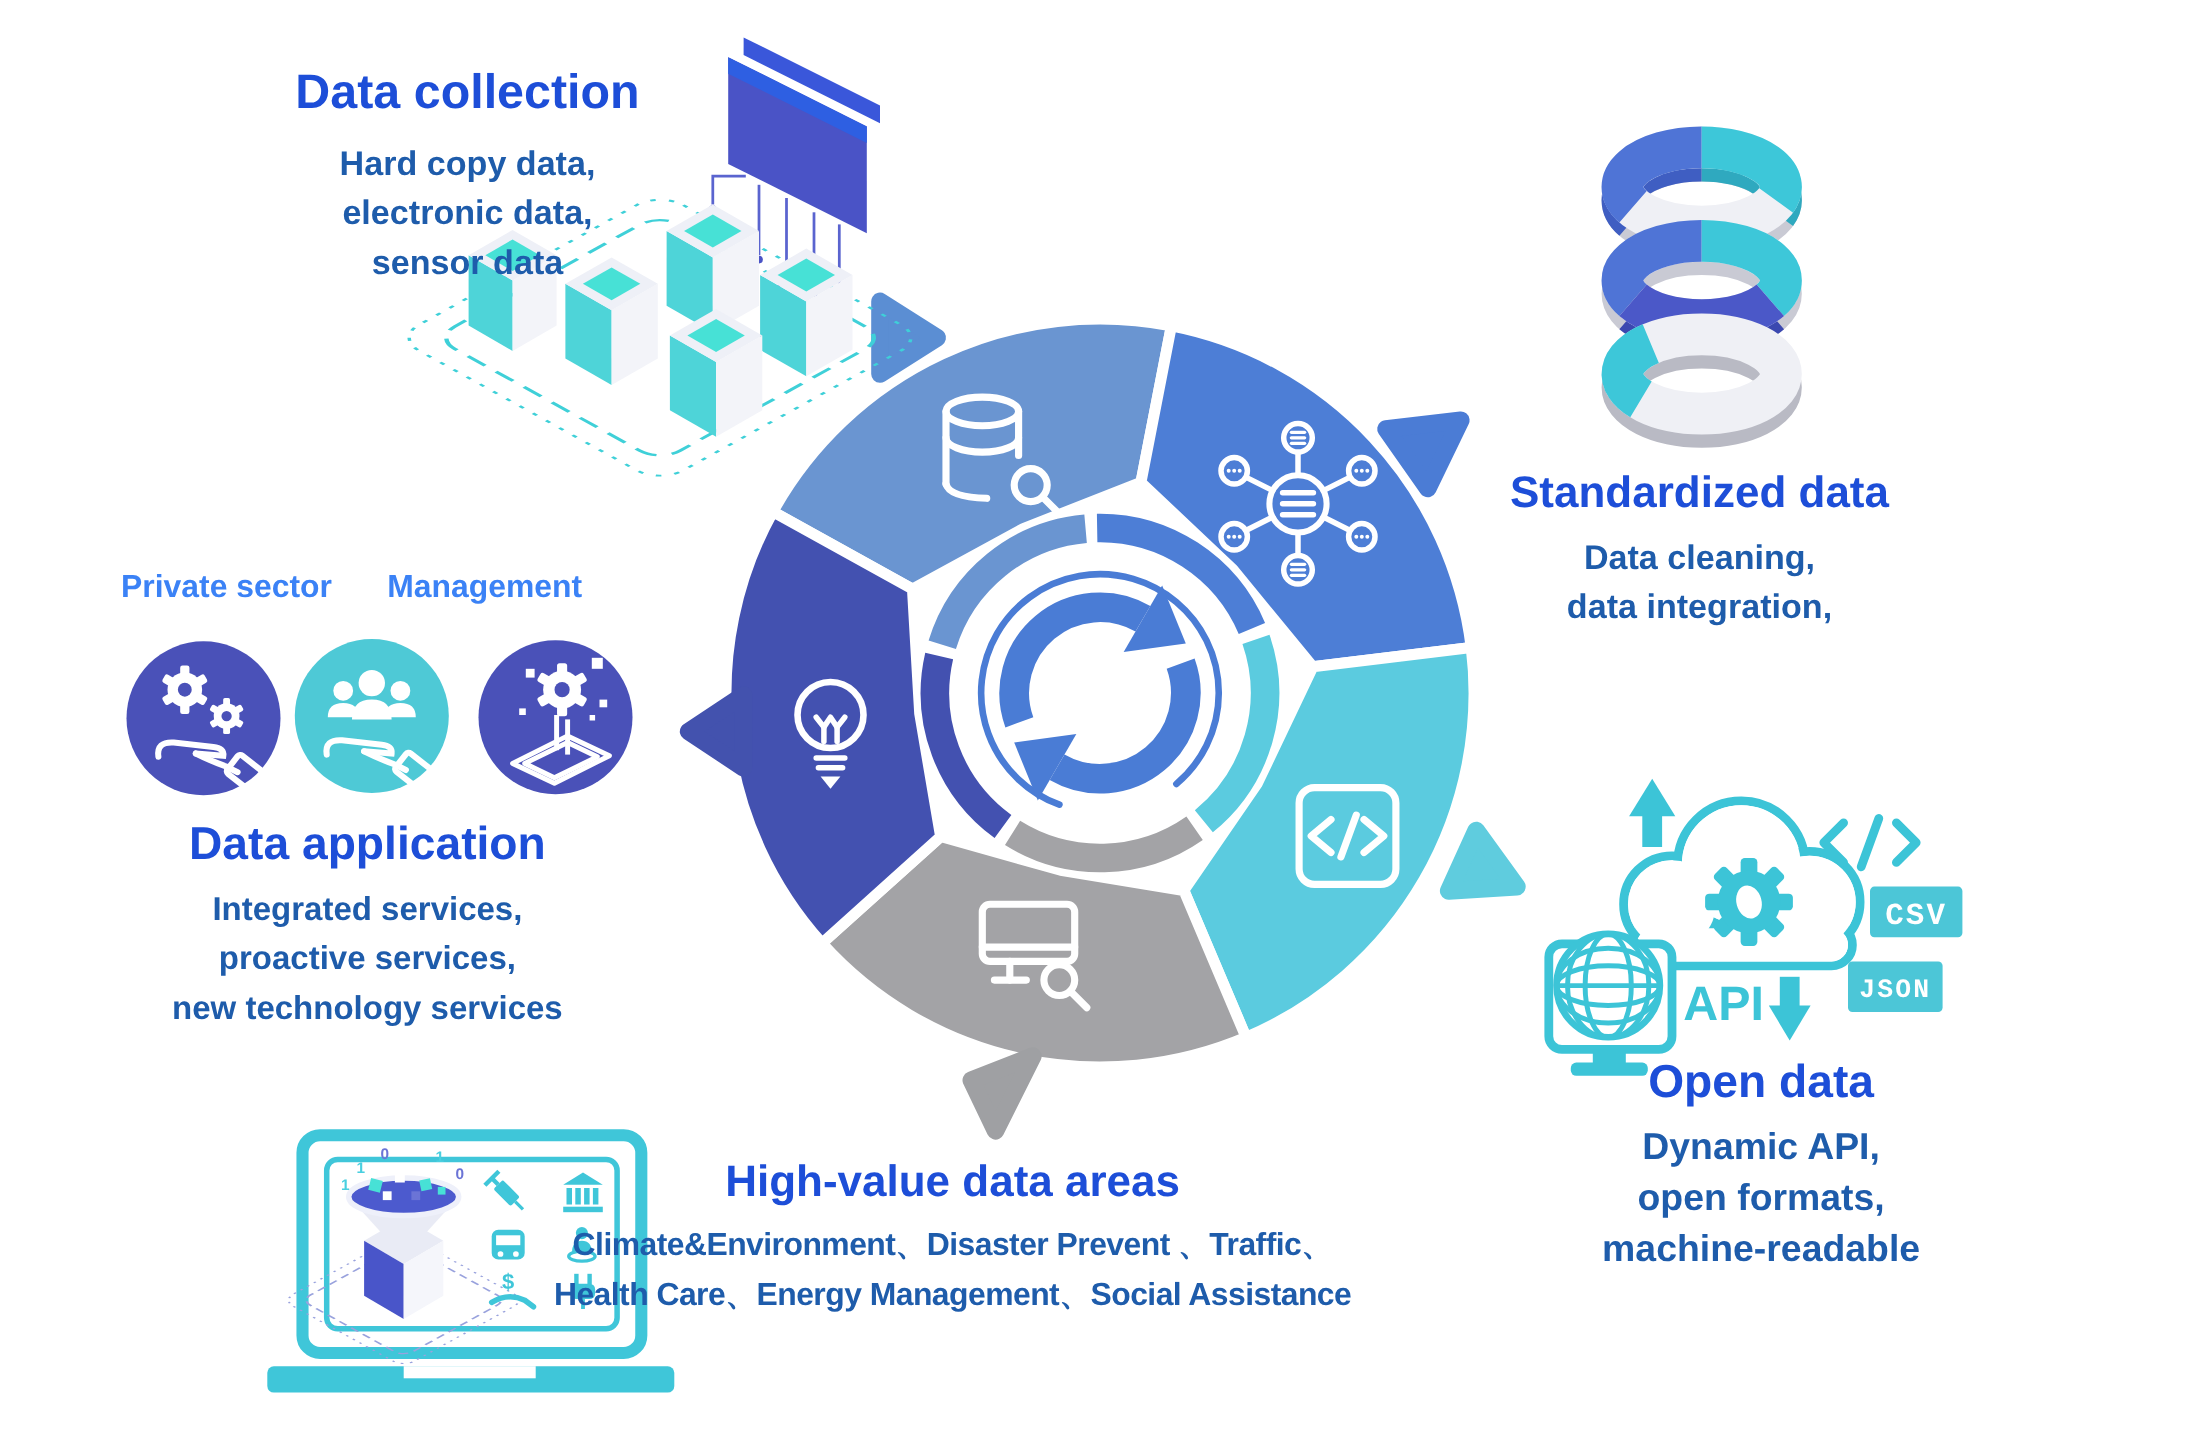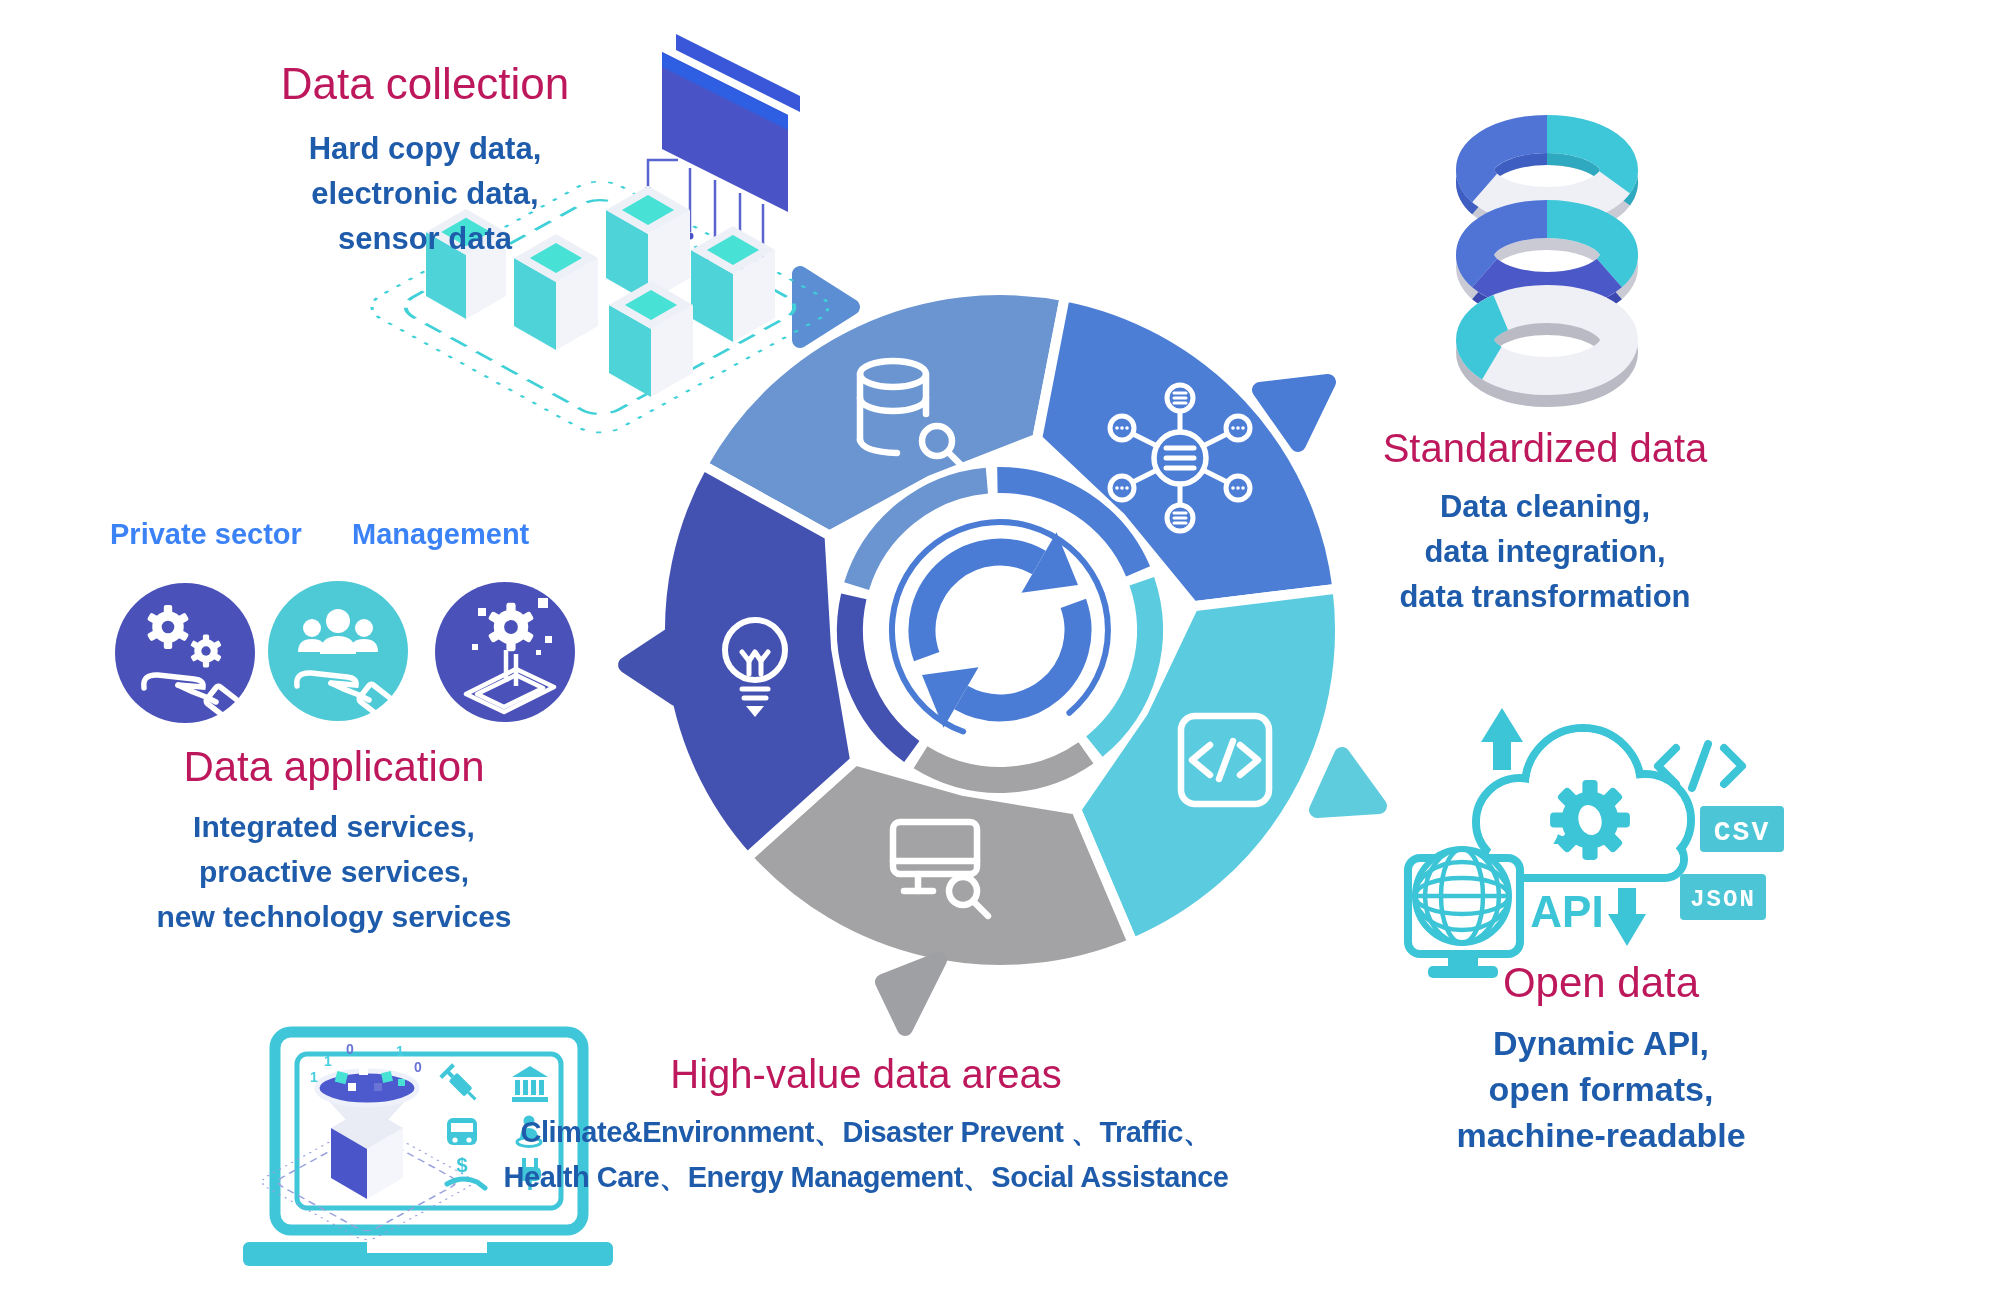--- a/index.html
+++ b/index.html
@@ -1,20 +1,20 @@
 <!DOCTYPE html>
 <html><head>
 <meta charset="utf-8">
 <style>
   html,body{margin:0;padding:0;background:#ffffff;}
   .canvas{position:relative;width:2000px;height:1300px;background:#fff;overflow:hidden;
           font-family:"Liberation Sans","DejaVu Sans",sans-serif;}
   .art{position:absolute;left:0;top:0;width:2000px;height:1300px;}
   .tblock{position:absolute;text-align:center;}
-  .tblock .title{font-weight:normal;color:#be185d;}
+  .tblock .title{font-weight:bold;color:#1d4ed8;}
   .tblock .line{font-weight:600;color:#1e5cab;}
   .dc{left:185px;top:58px;width:480px;}
   .dc .title{font-size:44px;line-height:52px;margin-bottom:16px;}
   .dc .line{font-size:31px;line-height:45px;}
   .sd{left:1325px;top:424px;width:440px;}
   .sd .title{font-size:40px;line-height:48px;margin-bottom:12px;}
   .sd .line{font-size:31px;line-height:45px;}
   .od{left:1411px;top:958px;width:380px;}
   .od .title{font-size:42px;line-height:50px;margin-bottom:12px;}
   .od .line{font-size:34px;line-height:46px;}
@@ -455,21 +455,20 @@
   <div class="title">Data collection</div>
   <div class="line">Hard copy data,</div>
   <div class="line">electronic data,</div>
   <div class="line">sensor data</div>
 </div>
 
 <div class="tblock sd">
   <div class="title">Standardized data</div>
   <div class="line">Data cleaning,</div>
   <div class="line">data integration,</div>
-  <div class="line">data transformation</div>
 </div>
 
 <div class="tblock od">
   <div class="title">Open data</div>
   <div class="line">Dynamic API,</div>
   <div class="line">open formats,</div>
   <div class="line">machine-readable</div>
 </div>
 
 <div class="tblock hv">

